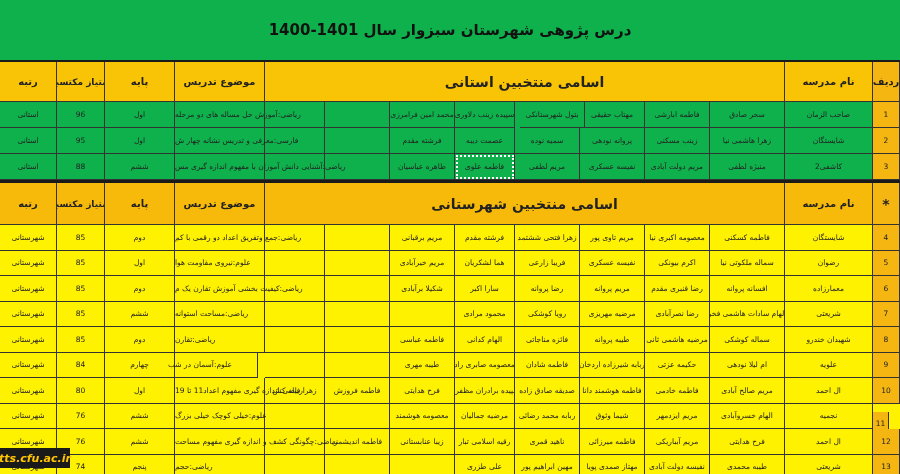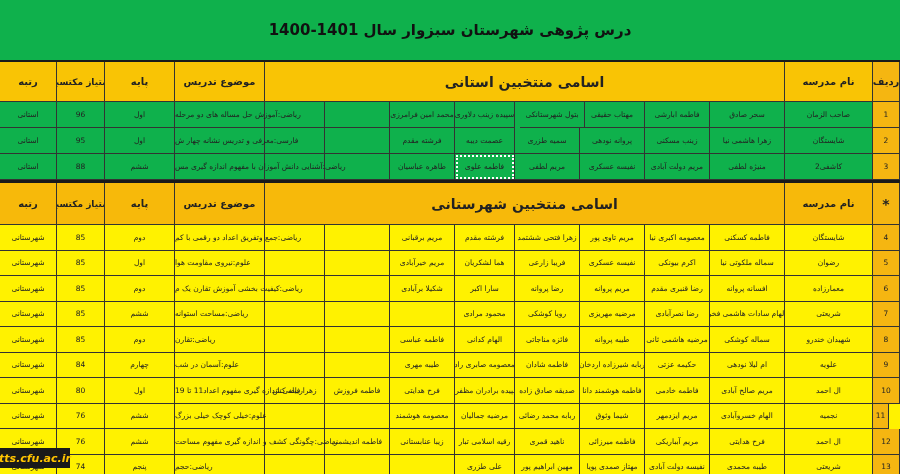--- a/index.html
+++ b/index.html
@@ -57,21 +57,21 @@
         <div class="cell" style="left: 105px; width: 70px;">اول</div>
         <div class="cell" style="left: 57px; width: 48px;">96</div>
         <div class="cell" style="left: 0px; width: 57px;">استانی</div>
       </div>
       <div class="row g" style="top: 128px; height: 26px;">
         <div class="cell num-col" style="left: 873px; width: 27px;">2</div>
         <div class="cell" style="left: 785px; width: 88px;">شایستگان</div>
         <div class="cell" style="left: 710px; width: 75px;">زهرا هاشمی نیا</div>
         <div class="cell" style="left: 645px; width: 65px;">زینب مسکنی</div>
         <div class="cell" style="left: 580px; width: 65px;">پروانه نودهی</div>
-        <div class="cell" style="left: 515px; width: 65px;">سمیه طزری</div>
+        <div class="cell" style="left: 515px; width: 65px;">سمیه نوده</div>
         <div class="cell" style="left: 455px; width: 60px;">عصمت دیبه</div>
         <div class="cell" style="left: 390px; width: 65px;">فرشته مقدم</div>
         <div class="cell" style="left: 325px; width: 65px;"></div>
         <div class="cell" style="left: 265px; width: 60px;"></div>
         <div class="cell ovf" style="left: 175px; width: 90px;">فارسی:معرفی و تدریس نشانه چهار ش</div>
         <div class="cell" style="left: 105px; width: 70px;">اول</div>
         <div class="cell" style="left: 57px; width: 48px;">95</div>
         <div class="cell" style="left: 0px; width: 57px;">استانی</div>
       </div>
       <div class="row g" style="top: 154px; height: 26px;">
@@ -187,21 +187,21 @@
         <div class="cell num-col" style="left: 873px; width: 27px;">9</div>
         <div class="cell" style="left: 785px; width: 88px;">علویه</div>
         <div class="cell" style="left: 710px; width: 75px;">ام لیلا نودهی</div>
         <div class="cell" style="left: 645px; width: 65px;">حکیمه عزتی</div>
         <div class="cell" style="left: 580px; width: 65px;">ربابه شیرزاده اردخان</div>
         <div class="cell" style="left: 515px; width: 65px;">فاطمه شادان</div>
         <div class="cell" style="left: 455px; width: 60px;">معصومه صابری راد</div>
         <div class="cell" style="left: 390px; width: 65px;">طیبه مهری</div>
         <div class="cell" style="left: 325px; width: 65px;"></div>
         <div class="cell" style="left: 265px; width: 60px;"></div>
-        <div class="cell ovf" style="left: 175px; width: 90px;">علوم:آسمان در شب</div>
+        <div class="cell ovf" style="left: 168px; width: 90px;">علوم:آسمان در شب</div>
         <div class="cell" style="left: 105px; width: 70px;">چهارم</div>
         <div class="cell" style="left: 57px; width: 48px;">84</div>
         <div class="cell" style="left: 0px; width: 57px;">شهرستانی</div>
       </div>
       <div class="row y" style="top: 378px; height: 25.5px;">
         <div class="cell num-col" style="left: 873px; width: 27px;">10</div>
         <div class="cell" style="left: 785px; width: 88px;">ال احمد</div>
         <div class="cell" style="left: 710px; width: 75px;">مریم صالح آبادی</div>
         <div class="cell" style="left: 645px; width: 65px;">فاطمه خادمی</div>
         <div class="cell" style="left: 580px; width: 65px;">فاطمه هوشمند دانا</div>
@@ -209,21 +209,21 @@
         <div class="cell" style="left: 455px; width: 60px;">سپیده برادران مظفری</div>
         <div class="cell" style="left: 390px; width: 65px;">فرح هدایتی</div>
         <div class="cell" style="left: 325px; width: 65px;">فاطمه فروزش</div>
         <div class="cell" style="left: 265px; width: 60px;">زهرا فیله کش</div>
         <div class="cell ovf" style="left: 175px; width: 90px;">ریاضی:اندازه گیری مفهوم اعداد11 تا 19</div>
         <div class="cell" style="left: 105px; width: 70px;">اول</div>
         <div class="cell" style="left: 57px; width: 48px;">80</div>
         <div class="cell" style="left: 0px; width: 57px;">شهرستانی</div>
       </div>
       <div class="row y" style="top: 403.5px; height: 25.5px;">
-        <div class="cell num-col" style="left: 873px; width: 16px;">11</div>
+        <div class="cell num-col" style="left: 873px; width: 16px; margin-top: 8px;">11</div>
         <div class="cell" style="left: 785px; width: 88px;">نجمیه</div>
         <div class="cell" style="left: 710px; width: 75px;">الهام خسروآبادی</div>
         <div class="cell" style="left: 645px; width: 65px;">مریم ایزدمهر</div>
         <div class="cell" style="left: 580px; width: 65px;">شیما وثوق</div>
         <div class="cell" style="left: 515px; width: 65px;">ربابه محمد رضائی</div>
         <div class="cell" style="left: 455px; width: 60px;">مرضیه جمالیان</div>
         <div class="cell" style="left: 390px; width: 65px;">معصومه هوشمند</div>
         <div class="cell" style="left: 325px; width: 65px;"></div>
         <div class="cell" style="left: 265px; width: 60px;"></div>
         <div class="cell ovf" style="left: 175px; width: 90px;">علوم:خیلی کوچک خیلی بزرگ</div>

